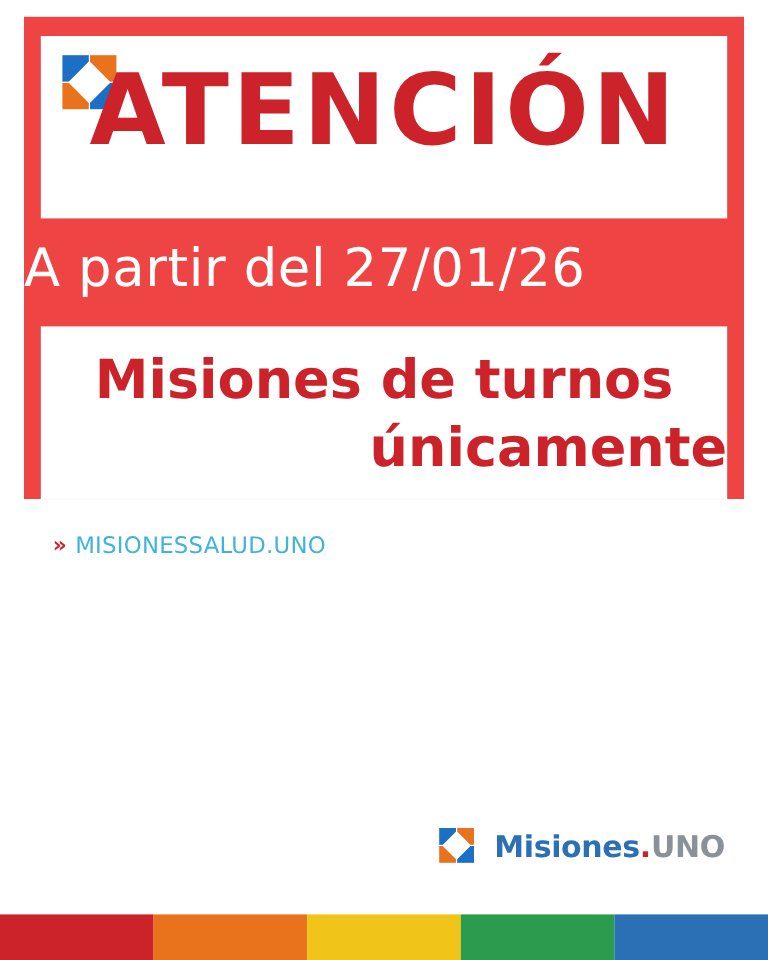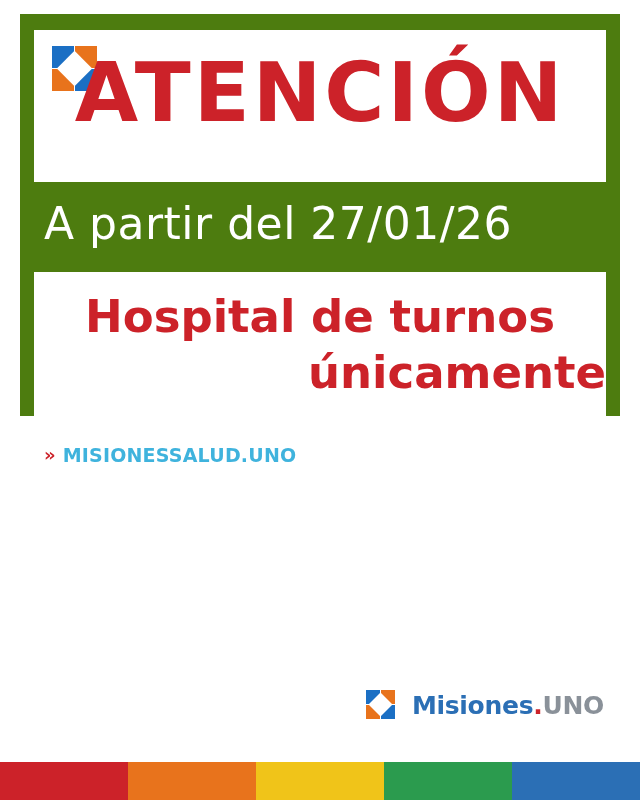--- a/index.html
+++ b/index.html
@@ -27,21 +27,21 @@
     height: 416px;
     background: #ffffff;
     overflow: hidden;
   }
   .poster-inner {
     position: absolute;
     top: 14px;
     left: 20px;
     width: 600px;
     height: 420px;
-    background: #4d7c0f;
+    background: #ef4444;
     overflow: hidden;
   }
 
   
   .band-atencion {
     position: absolute;
     top: 16px;
     left: 14px;
     width: 572px;
     height: 152px;
@@ -85,21 +85,20 @@
     font-size: 82px;
     letter-spacing: 3px;
     line-height: 1;
   }
 
   .apartir {
     position: absolute;
     top: 186px;
     left: 0;
     width: 516px;
-    text-align: center;
     color: #ffffff;
     font-size: 44px;
     font-weight: normal;
     letter-spacing: 0.5px;
     line-height: 1.1;
   }
 
   .band-solicitud {
     position: absolute;
     top: 258px;
@@ -152,21 +151,21 @@
   }
   .kicker .chev {
     color: #cc2229;
     font-size: 18px;
     font-weight: bold;
     line-height: 1;
   }
   .kicker .kicker-text {
     color: #3fb3dd;
     font-size: 19px;
-    font-weight: bold;
+    font-weight: normal;
     letter-spacing: 0.2px;
   }
   .headline {
     position: absolute;
     top: 78px;
     left: 42px;
     width: 530px;
     color: #16181c;
     font-size: 30px;
     font-weight: bold;
@@ -236,21 +235,21 @@
           <span class="sq c"></span>
           <span class="sq d"></span>
           <span class="dia"></span>
         </div>
         <div class="atencion-text">ATENCIÓN</div>
       </div>
 
       <div class="apartir">A partir del 27/01/26</div>
 
       <div class="band-solicitud">
-        <div class="solicitud-l1">Hospital de turnos</div>
+        <div class="solicitud-l1">Misiones de turnos</div>
         <div class="solicitud-l2">únicamente</div>
       </div>
 
     </div>
   </div>
 
   <div class="card">
 
     <div class="kicker">
       <span class="chev">»</span>

